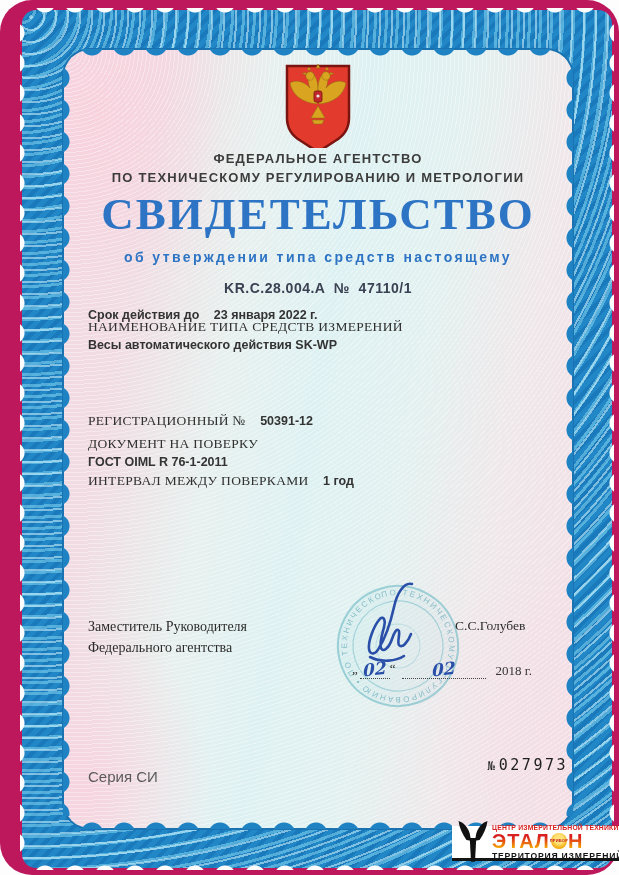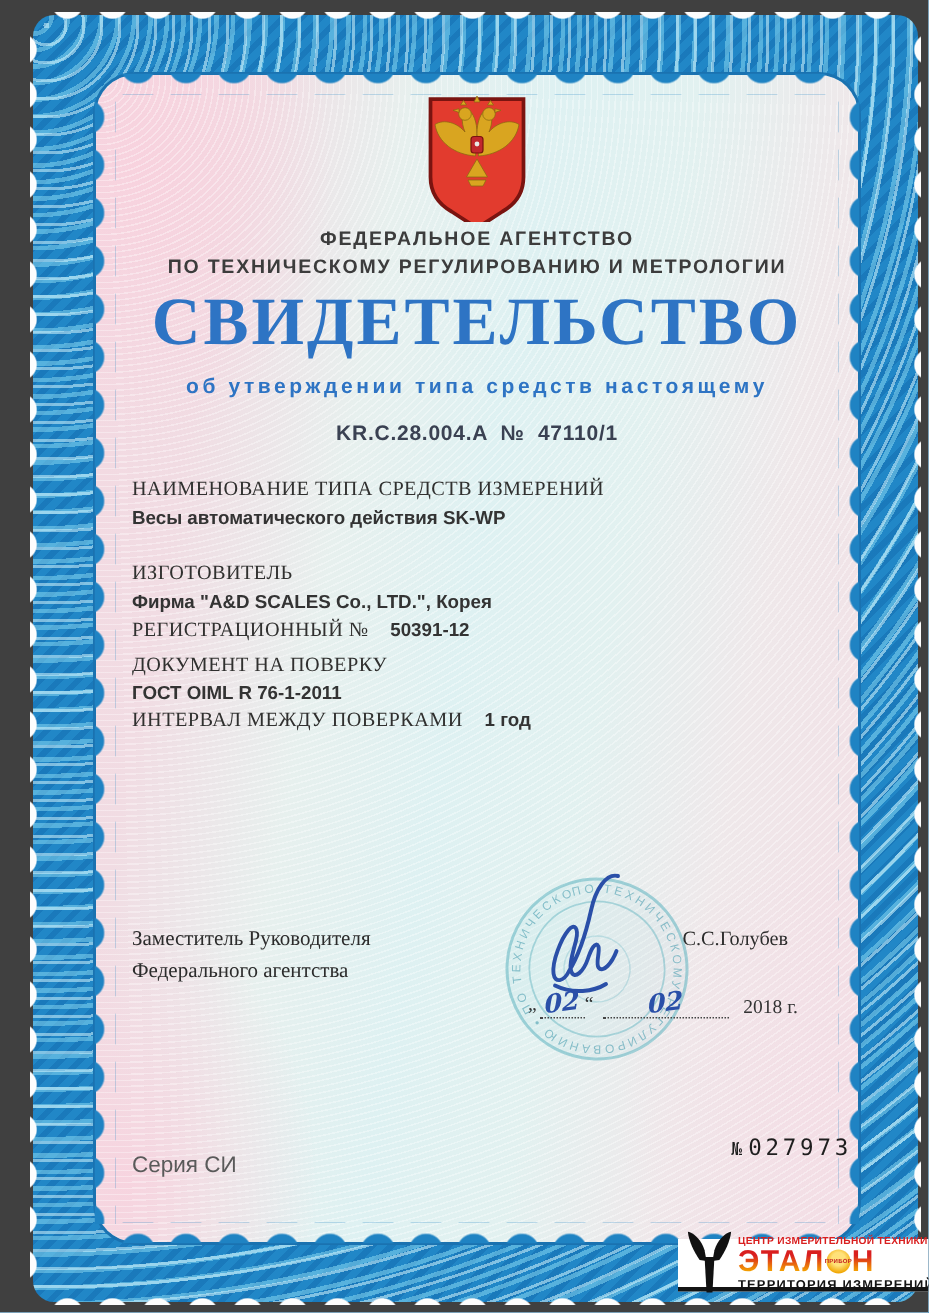--- a/index.html
+++ b/index.html
@@ -1,18 +1,18 @@
 <!DOCTYPE html>
 <html><head>
 <meta charset="utf-8">
 <style>
   html,body{margin:0;padding:0;}
   body{width:619px;height:875px;background:#fdfdfd;position:relative;overflow:hidden;
        font-family:"Liberation Sans",sans-serif;}
-  .page{position:absolute;inset:0;background:#404040;}
+  .page{position:absolute;inset:0;background:#be185d;border-radius:32px;}
 
   
   .cert{position:absolute;left:22px;top:10px;right:7px;bottom:7px;border-radius:14px;
     background-color:#2187c7;
     background-image:
       repeating-radial-gradient(circle at 9px 7px, rgba(210,244,252,.55) 0 2px, transparent 2px 12px),
       repeating-radial-gradient(circle at 0 0, rgba(140,220,244,.5) 0 3px, transparent 3px 11px),
       repeating-linear-gradient(135deg, rgba(10,90,160,.30) 0 4px, transparent 4px 9px);}
   
   .ow{position:absolute;pointer-events:none;}
@@ -150,27 +150,27 @@
 
       <div class="agency">
         <div>ФЕДЕРАЛЬНОЕ АГЕНТСТВО</div>
         <div>ПО ТЕХНИЧЕСКОМУ РЕГУЛИРОВАНИЮ И МЕТРОЛОГИИ</div>
       </div>
 
       <div class="title">СВИДЕТЕЛЬСТВО</div>
       <div class="subtitle">об утверждении типа средств настоящему</div>
       <div class="cert-number">KR.C.28.004.A  №  47110/1</div>
 
+      <div class="frow inline" style="top:255px">
+        <span class="val-sans" style="margin-left:0">Срок действия до</span>
+        <span class="val-sans">23 января 2022 г.</span>
+      </div>
       <div class="frow stack" style="top:267px">
         <span class="lab-serif">НАИМЕНОВАНИЕ ТИПА СРЕДСТВ ИЗМЕРЕНИЙ</span>
         <span class="val-sans">Весы автоматического действия SK-WP</span>
-      </div>
-      <div class="frow stack" style="top:323px">
-        <span class="lab-serif">ИЗГОТОВИТЕЛЬ</span>
-        <span class="val-sans">Фирма "A&amp;D SCALES Co., LTD.", Корея</span>
       </div>
       <div class="frow inline" style="top:361px">
         <span class="lab-serif">РЕГИСТРАЦИОННЫЙ №</span>
         <span class="val-sans">50391-12</span>
       </div>
       <div class="frow stack" style="top:384px">
         <span class="lab-serif">ДОКУМЕНТ НА ПОВЕРКУ</span>
         <span class="val-sans">ГОСТ OIML R 76-1-2011</span>
       </div>
       <div class="frow inline" style="top:421px">

